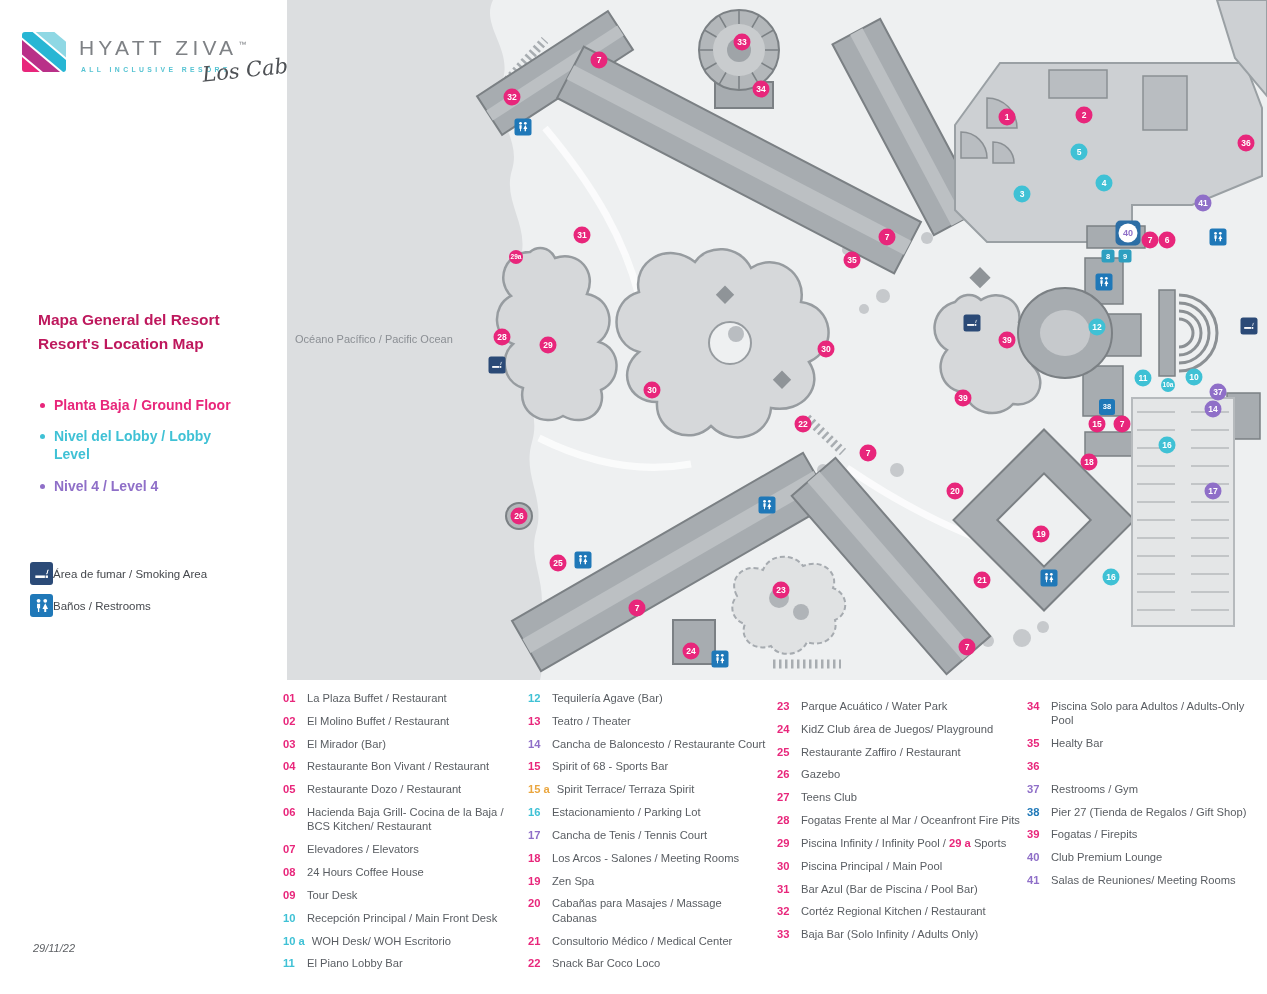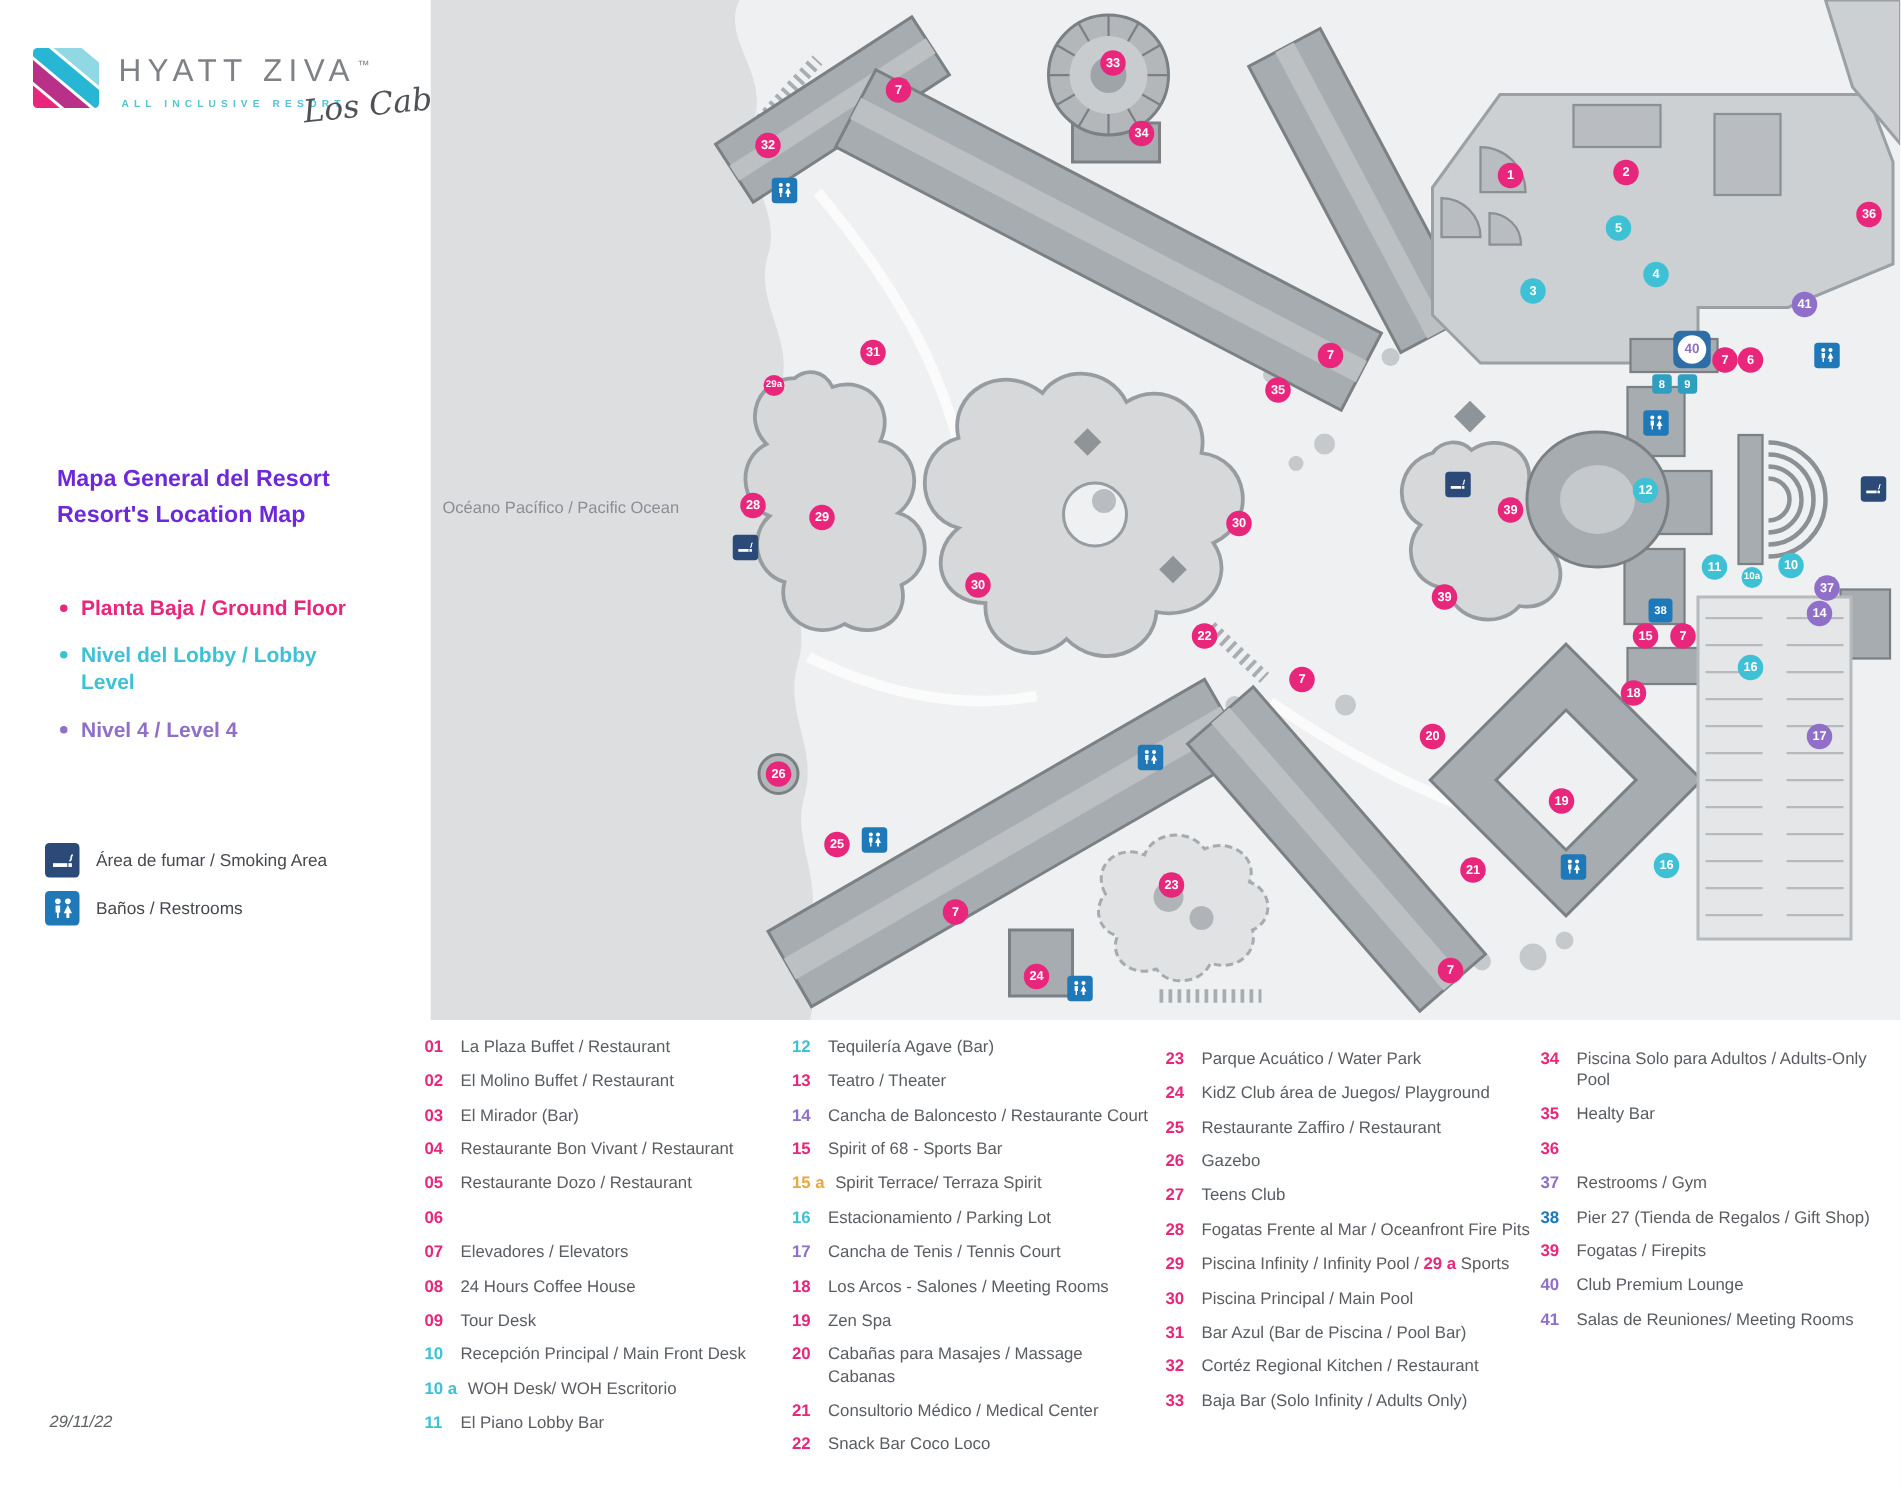--- a/index.html
+++ b/index.html
@@ -15,26 +15,26 @@
 
   
   .logo{position:absolute;left:22px;top:30px;width:290px;height:72px;}
   .logo-mark{position:absolute;left:0;top:2px;width:44px;height:40px;}
   .brand{position:absolute;left:57px;top:6px;font-size:21px;letter-spacing:4.2px;color:#7e8185;white-space:nowrap;}
   .brand .tm{font-size:8px;letter-spacing:0;vertical-align:8px;margin-left:1px;}
   .tagline{position:absolute;left:59px;top:36px;font-size:6.8px;letter-spacing:3.4px;color:#55c3d2;font-weight:700;white-space:nowrap;}
   .script{position:absolute;left:180px;top:27px;font-family:"DejaVu Serif","Liberation Serif",serif;font-style:italic;font-size:21px;color:#4e5155;transform:rotate(-6deg);white-space:nowrap;}
 
   
-  .map-title{position:absolute;left:38px;top:308px;font-size:15.5px;font-weight:700;color:#6d28d9;line-height:1.55;}
+  .map-title{position:absolute;left:38px;top:308px;font-size:15.5px;font-weight:700;color:#be185d;line-height:1.55;}
   .levels{position:absolute;left:40px;top:396px;}
   .level{display:flex;gap:9px;margin-bottom:13px;font-weight:700;font-size:14px;width:192px;line-height:1.3;}
   .level .dot{width:5px;height:5px;background:currentColor;border-radius:50%;flex:0 0 auto;margin-top:7px;}
   .facilities{position:absolute;left:30px;top:562px;}
-  .fac{display:flex;align-items:center;gap:11px;margin-bottom:9px;color:#45484d;font-size:11.5px;}
+  .fac{display:flex;align-items:center;margin-bottom:9px;color:#45484d;font-size:11.5px;}
   .fac-icon{width:23px;height:23px;border-radius:3px;display:block;padding:2.5px;box-sizing:border-box;flex:0 0 auto;}
   .fac-icon.smoke{background:#2b4a77;}
   .fac-icon.rest{background:#1f78b8;}
   .fac-icon svg{width:100%;height:100%;display:block;}
   .date{position:absolute;left:33px;top:942px;font-style:italic;font-size:11px;color:#5d6064;}
 
   
   .map{position:absolute;left:287px;top:0;width:980px;height:680px;}
   .basemap{position:absolute;left:0;top:0;width:100%;height:100%;}
   .marker-layer{position:absolute;left:0;top:0;width:100%;height:100%;}
@@ -390,20 +390,21 @@
       <div class="legend-item">
         <span class="num c-pink">04</span>
         <span class="txt"><span>Restaurante Bon Vivant / </span><span class="it">Restaurant</span></span>
       </div>
       <div class="legend-item">
         <span class="num c-pink">05</span>
         <span class="txt"><span>Restaurante Dozo / </span><span class="it">Restaurant</span></span>
       </div>
       <div class="legend-item">
         <span class="num c-pink">06</span>
+        <span class="txt"><span>Hacienda Baja Grill- Cocina de la Baja / BCS Kitchen/ </span><span class="it">Restaurant</span></span>
       </div>
       <div class="legend-item">
         <span class="num c-pink">07</span>
         <span class="txt"><span>Elevadores / </span><span class="it">Elevators</span></span>
       </div>
       <div class="legend-item">
         <span class="num c-pink">08</span>
         <span class="txt"><span>24 Hours Coffee House</span></span>
       </div>
       <div class="legend-item">

